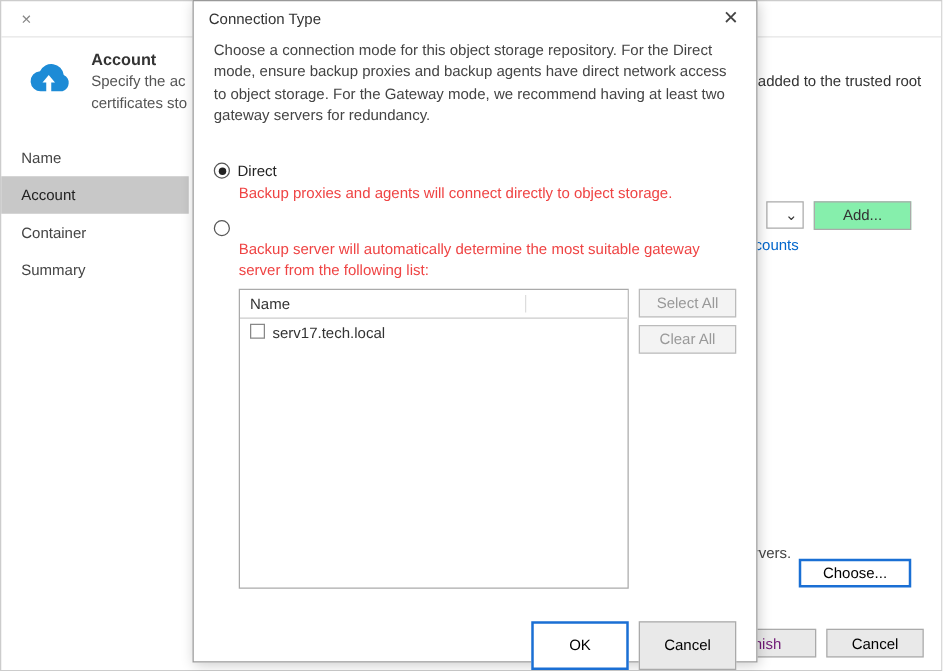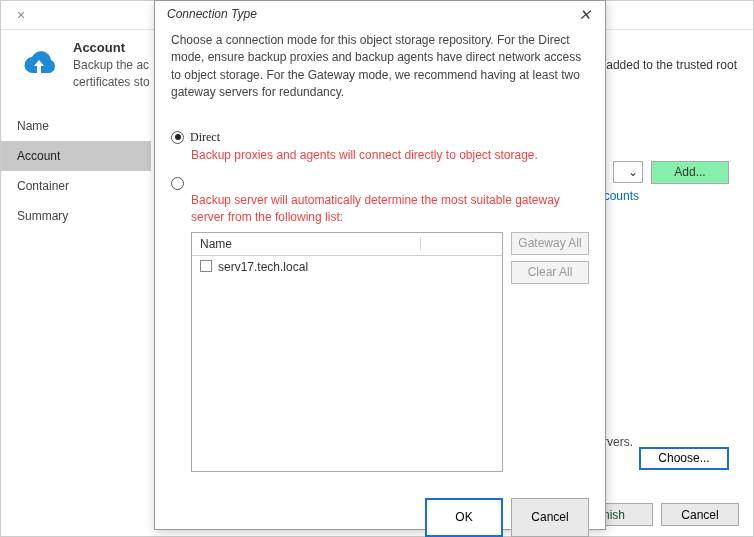--- a/index.html
+++ b/index.html
@@ -125,21 +125,21 @@
     }
     .bg-footer button {
       width: 78px;
       height: 23px;
       border: 1px solid #aaa;
       background: #e9e9e9;
       font-family: inherit;
       font-size: 12px;
     }
     .bg-footer .disabled {
-      color: #14532d;
+      color: #701a75;
     }
     .close-x {
       font-size: 14px;
       color: #888;
       padding: 0 6px;
     }
 
     
     .modal {
       position: absolute;
@@ -149,24 +149,23 @@
       height: 530px;
       background: #fff;
       border: 1px solid #999;
       box-shadow: 1px 2px 10px rgba(0,0,0,0.2);
       display: flex;
       flex-direction: column;
     }
     .modal-titlebar {
       display: flex;
       justify-content: space-between;
-      align-items: flex-start;
+      align-items: flex-end;
       padding: 6px 10px 6px 12px;
       font-size: 12px;
-      font-style: italic;
     }
     .modal-title {
       color: #333;
     }
     .modal-close {
       font-size: 15px;
       color: #444;
       padding: 0 4px;
       line-height: 1;
     }
@@ -182,21 +181,20 @@
       margin-bottom: 28px;
     }
     .radio-group {
       margin-bottom: 8px;
     }
     .radio-row {
       display: flex;
       align-items: center;
       gap: 6px;
       margin-bottom: 2px;
-      font-family: Liberation Serif, serif;
     }
     .radio {
       width: 13px; height: 13px;
       border-radius: 50%;
       border: 1px solid #555;
       display: flex;
       align-items: center;
       justify-content: center;
       flex-shrink: 0;
     }
@@ -299,21 +297,21 @@
   </div>
   <div class="bg-header">
     <div class="bg-icon">
       <svg viewBox="0 0 44 44">
         <path d="M34 20a10 10 0 00-19-3 8 8 0 001 16h4v-7l-3 0 5-6 5 6h-3v7h9a7 7 0 001-13z" fill="#1d8bd6"></path>
       </svg>
     </div>
     <div class="bg-header-text">
       <div class="h1">Account</div>
       <div class="h2">
-        <span>Backup the ac</span><br>
+        <span>Specify the ac</span><br>
         <span>certificates sto</span>
       </div>
     </div>
     <div style="margin-left:auto; padding-top:18px">added to the trusted root</div>
   </div>
   <div class="bg-body">
     <div class="bg-nav">
       <div class="bg-nav-item">Name</div>
       <div class="bg-nav-item active">Account</div>
       <div class="bg-nav-item">Container</div>
@@ -364,21 +362,21 @@
             <div class="list-header-col" style="flex:1"></div>
           </div>
           <div class="list-body">
             <div class="list-row">
               <span class="chk"></span>
               <span>serv17.tech.local</span>
             </div>
           </div>
         </div>
         <div class="side-btns">
-          <button>Gateway All</button>
+          <button>Select All</button>
           <button>Clear All</button>
         </div>
       </div>
     </div>
   </div>
   <div class="modal-footer">
     <button class="primary">OK</button>
     <button>Cancel</button>
   </div>
 </div>

